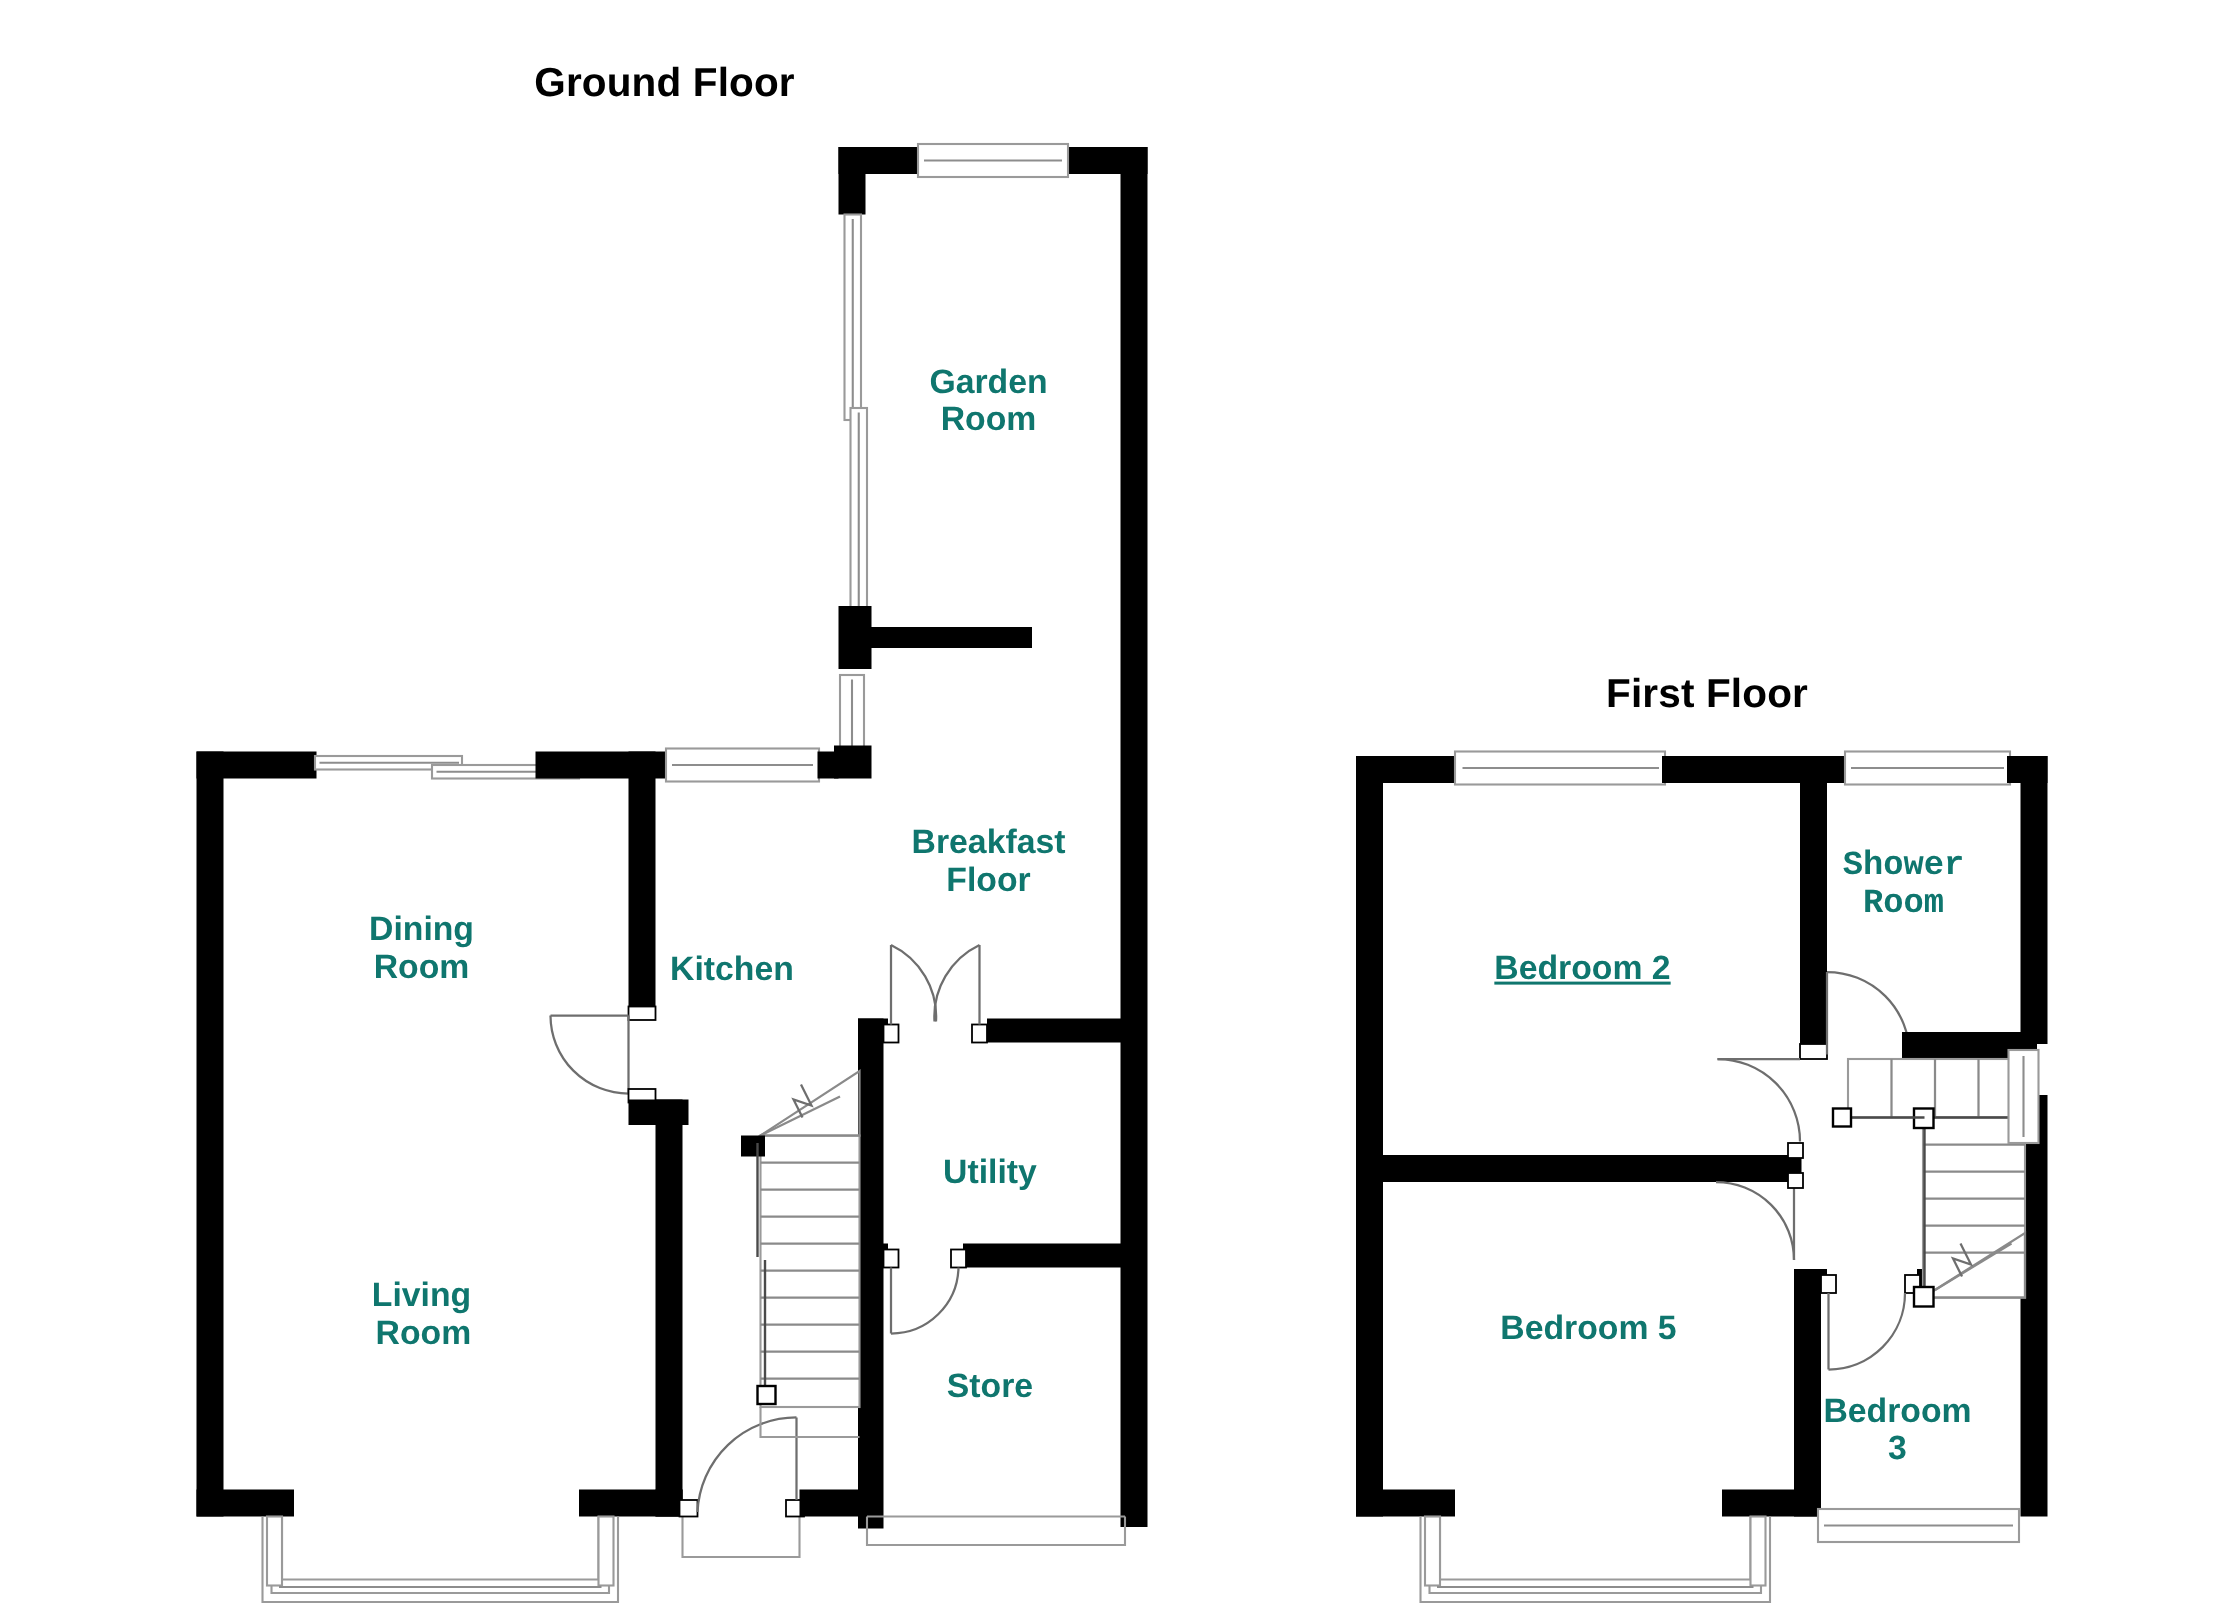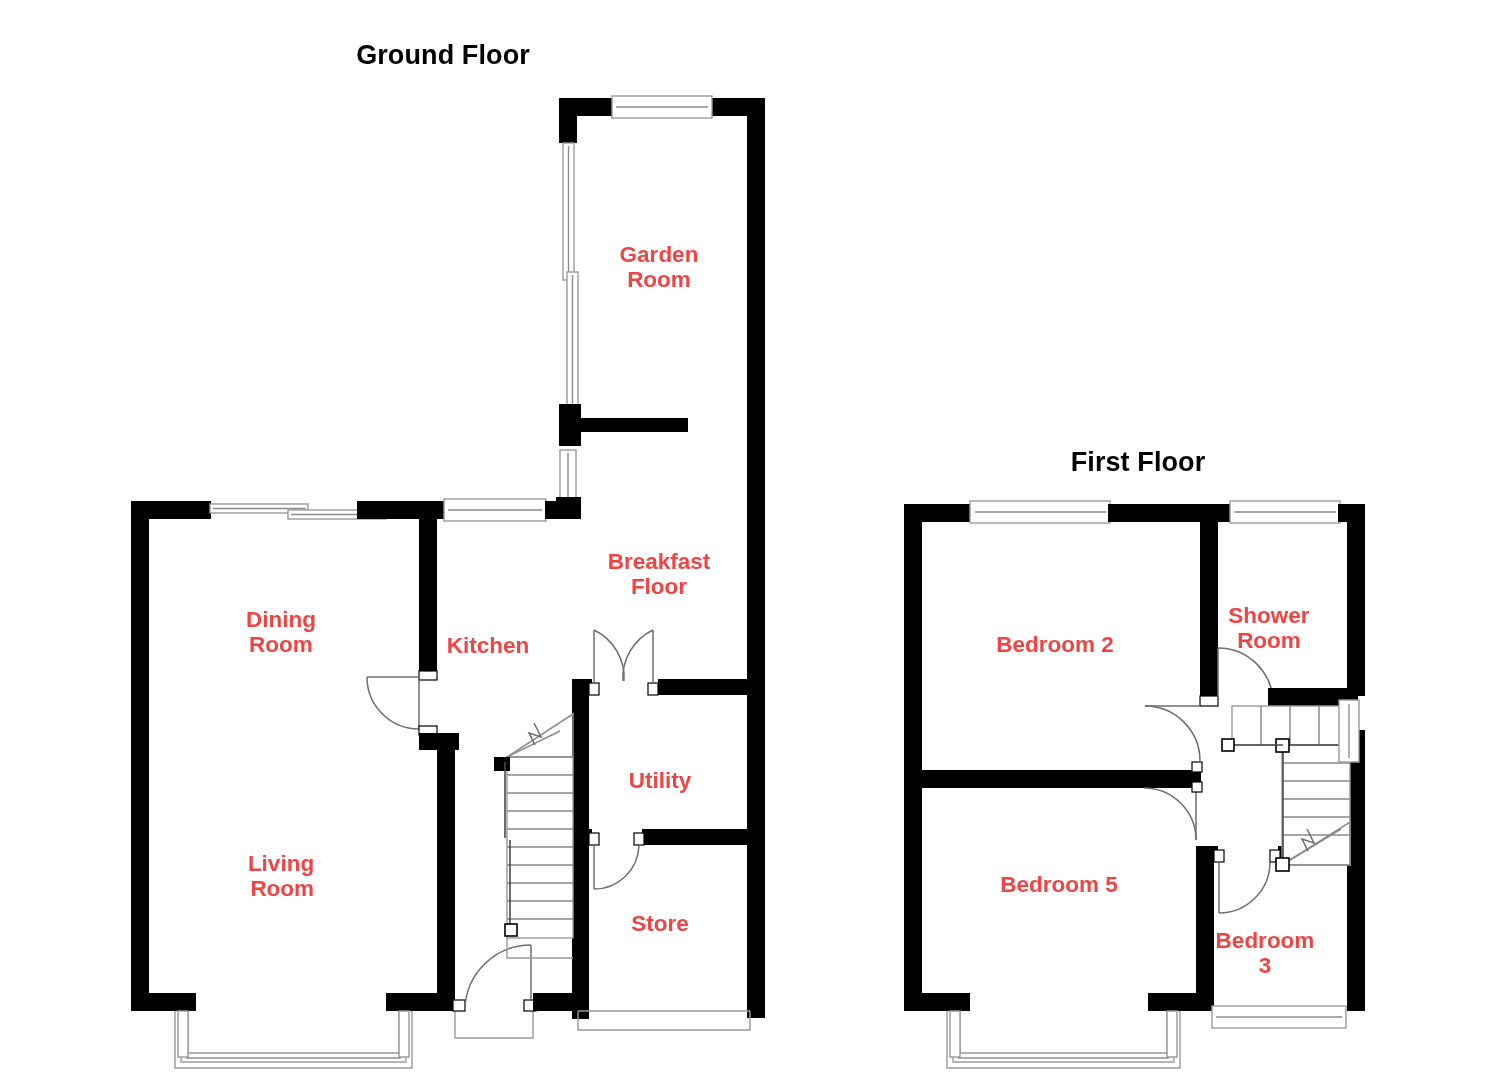--- a/index.html
+++ b/index.html
@@ -46,21 +46,21 @@
     color: #000000;
     letter-spacing: 0.1px;
     white-space: nowrap;
     text-align: center;
     transform: translateX(-50%);
   }
   .room-label {
     position: absolute;
     font-size: 22.5px;
     font-weight: bold;
-    color: #ef4444;
+    color: #0f766e;
     line-height: 1.12;
     text-align: center;
     white-space: pre-line;
     transform: translate(-50%, -50%);
   }
 </style>
 </head>
 <body>
 
 <div id="plan-root">
@@ -324,22 +324,22 @@
 
   <div class="room-label" style="left:488px; top:646px;text-align:center;">Kitchen</div>
 
   <div class="room-label" style="left:281px; top:876px;text-align:right;">Living
 Room</div>
 
   <div class="room-label" style="left:660px; top:781px;">Utility</div>
 
   <div class="room-label" style="left:660px; top:924px;">Store</div>
 
-  <div class="room-label" style="left:1055px; top:645px;">Bedroom 2</div>
-
-  <div class="room-label" style="left:1269px; top:628px;">Shower
+  <div class="room-label" style="left:1055px; top:645px;text-decoration:underline;">Bedroom 2</div>
+
+  <div class="room-label" style="left:1269px; top:590px;font-family:Liberation Mono, monospace;">Shower
 Room</div>
 
   <div class="room-label" style="left:1059px; top:885px;">Bedroom 5</div>
 
   <div class="room-label" style="left:1265px; top:953px;">Bedroom 3</div>
 
 </div>
 
 </body></html>

